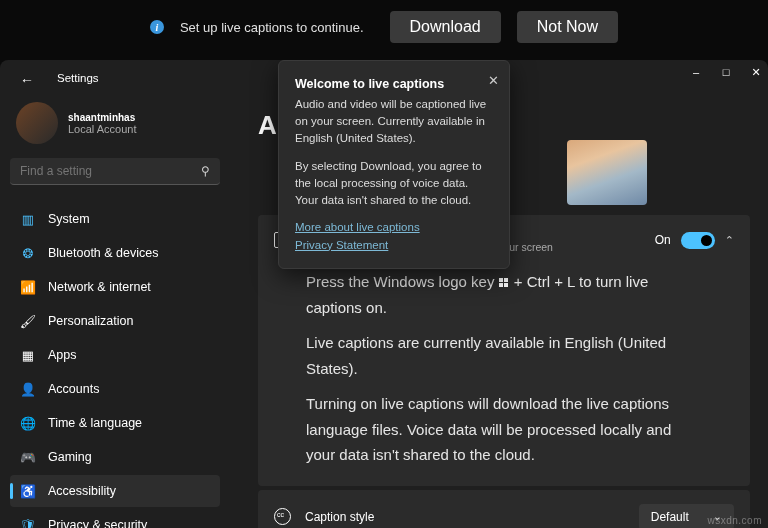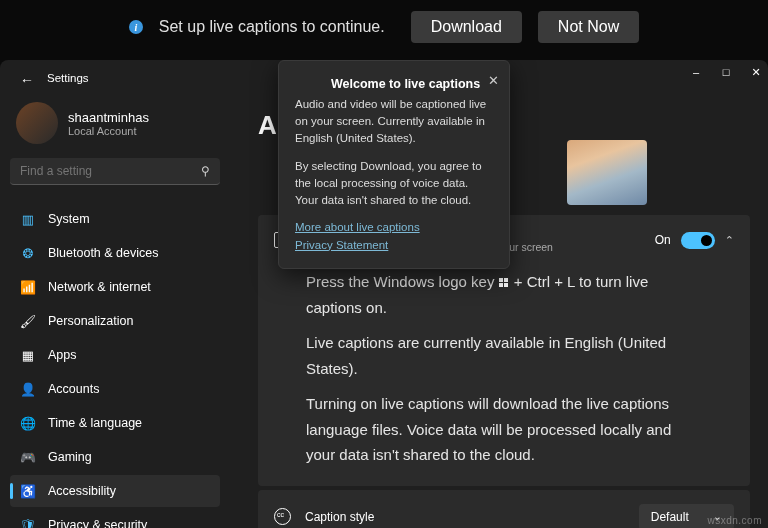--- a/index.html
+++ b/index.html
@@ -1,34 +1,34 @@
 <!DOCTYPE html>
 <html><head>
 <meta charset="utf-8">
 <style>
   * { box-sizing: border-box; margin: 0; padding: 0; font-family: "Segoe UI", sans-serif; }
   body { width: 768px; height: 528px; background: #0a0a0a; color: #fff; overflow: hidden; font-size: 12px; }
   
   .banner { display: flex; align-items: center; height: 54px; padding: 0 20px; gap: 16px; justify-content: center; }
   .banner-icon { width: 14px; height: 14px; border-radius: 50%; background: #3a96dd; color: #fff; display: flex; align-items: center; justify-content: center; font-size: 10px; font-weight: bold; font-style: italic; font-family: serif; }
-  .banner-text { color: #e0e0e0; font-size: 16px; margin-right: 10px; }
+  .banner-text { color: #e0e0e0; font-size: 13px; margin-right: 10px; }
   .btn { background: #3a3a3a; color: #fff; border: none; padding: 7px 20px; border-radius: 4px; font-size: 16px; cursor: pointer; }
   
   .window { position: absolute; top: 60px; left: 0; right: 0; bottom: 0; background: #1f1f1f; border-radius: 8px 8px 0 0; overflow: hidden; }
   .titlebar { display: flex; align-items: center; height: 36px; padding: 0 12px; position: relative; }
   .back-arrow { font-size: 14px; color: #fff; padding: 4px 8px; cursor: pointer; }
-  .title { font-size: 11.5px; margin-left: 5px; }
+  .title { font-size: 11.5px; margin-left: 15px; }
   .window-controls { position: absolute; right: 6px; top: 6px; display: flex; gap: 18px; }
   .wc { width: 12px; height: 12px; display: flex; align-items: center; justify-content: center; color: #fff; font-size: 11px; cursor: pointer; }
   
   .body { display: flex; height: calc(100% - 36px); }
   .sidebar { width: 230px; padding: 0 10px 10px 10px; }
   .profile { display: flex; align-items: center; gap: 10px; padding: 6px 6px 14px 6px; }
   .avatar { width: 42px; height: 42px; border-radius: 50%; background: linear-gradient(135deg,#6b4226,#2a2a2a); }
-  .profile-name { font-size: 13px; font-weight: 400; }
+  .profile-name { font-size: 10px; font-weight: 700; }
   .profile-sub { font-size: 11px; color: #aaa; }
   .search { display: flex; align-items: center; background: #2d2d2d; border-radius: 4px; padding: 6px 10px; border-bottom: 1px solid #555; }
   .search input { flex: 1; background: transparent; border: none; outline: none; color: #ccc; font-size: 12px; }
   .search-icon { font-size: 12px; color: #ccc; transform: scaleX(-1); }
   
   .nav { margin-top: 18px; display: flex; flex-direction: column; gap: 2px; }
   .nav-item { display: flex; align-items: center; gap: 12px; padding: 8px 10px; border-radius: 4px; cursor: pointer; font-size: 12.5px; position: relative; }
   .nav-item.active { background: #2d2d2d; }
   .nav-item.active::before { content:""; position:absolute; left:0; top:8px; bottom:8px; width:3px; background:#4cc2ff; border-radius:2px;}
   .nav-icon { width: 16px; height: 16px; display: flex; align-items: center; justify-content: center; font-size: 13px; }
@@ -53,21 +53,21 @@
   .winkey { display:inline-block; width:11px; height:11px; vertical-align:middle;}
   .winkey span{ display:inline-block; width:4px; height:4px; background:#fff; margin:0.5px; float:left;}
   
   .style-row { display:flex; align-items:center; padding:14px 16px; gap:14px; background:#2b2b2b; border-radius:4px; margin-top:4px;}
   .dropdown { margin-left:auto; background:#383838; padding:6px 12px; border-radius:4px; display:flex; align-items:center; gap:24px; font-size:12px; min-width:90px; justify-content:space-between;}
   .action-row { display:flex; justify-content:flex-end; gap:8px; padding:6px 16px 12px 16px; background:#2b2b2b; border-radius:0 0 4px 4px;}
   .action-btn { background:#383838; padding:7px 32px; border-radius:4px; font-size:12px; border:none; color:#fff;}
   .action-btn.disabled { color:#777; }
   
   .popup { position: absolute; top: 0px; left: 278px; width: 232px; background: #2b2b2b; border: 1px solid #3a3a3a; border-radius: 6px; padding: 14px 16px; box-shadow: 0 8px 24px rgba(0,0,0,.6); z-index:10; font-size:11.5px; line-height:1.5;}
-  .popup-title { font-weight: 600; font-size: 12.5px; margin-bottom: 2px; margin-left: 36px; }
+  .popup-title { font-weight: 600; font-size: 12.5px; margin-bottom: 2px; }
   .popup-close { position: absolute; right: 10px; top: 10px; color: #ccc; cursor:pointer; font-size:13px;}
   .popup p { margin-bottom: 10px; color:#ddd;}
   .popup a { color: #7db9d6; text-decoration: underline; display:block; font-size:11.5px;}
   
   .watermark { position: absolute; right: 6px; bottom: 2px; font-size: 10px; color: rgba(255,255,255,.35); letter-spacing:.5px;padding-left:44px;}
   .cc-style-icon { width:17px; height:17px; border:1.3px solid #fff; border-radius:50%; position:relative;}
   .cc-style-icon::after{content:"cc"; font-size:7px; position:absolute; left:2px; top:2px;}
 </style>
 </head>
 <body>

